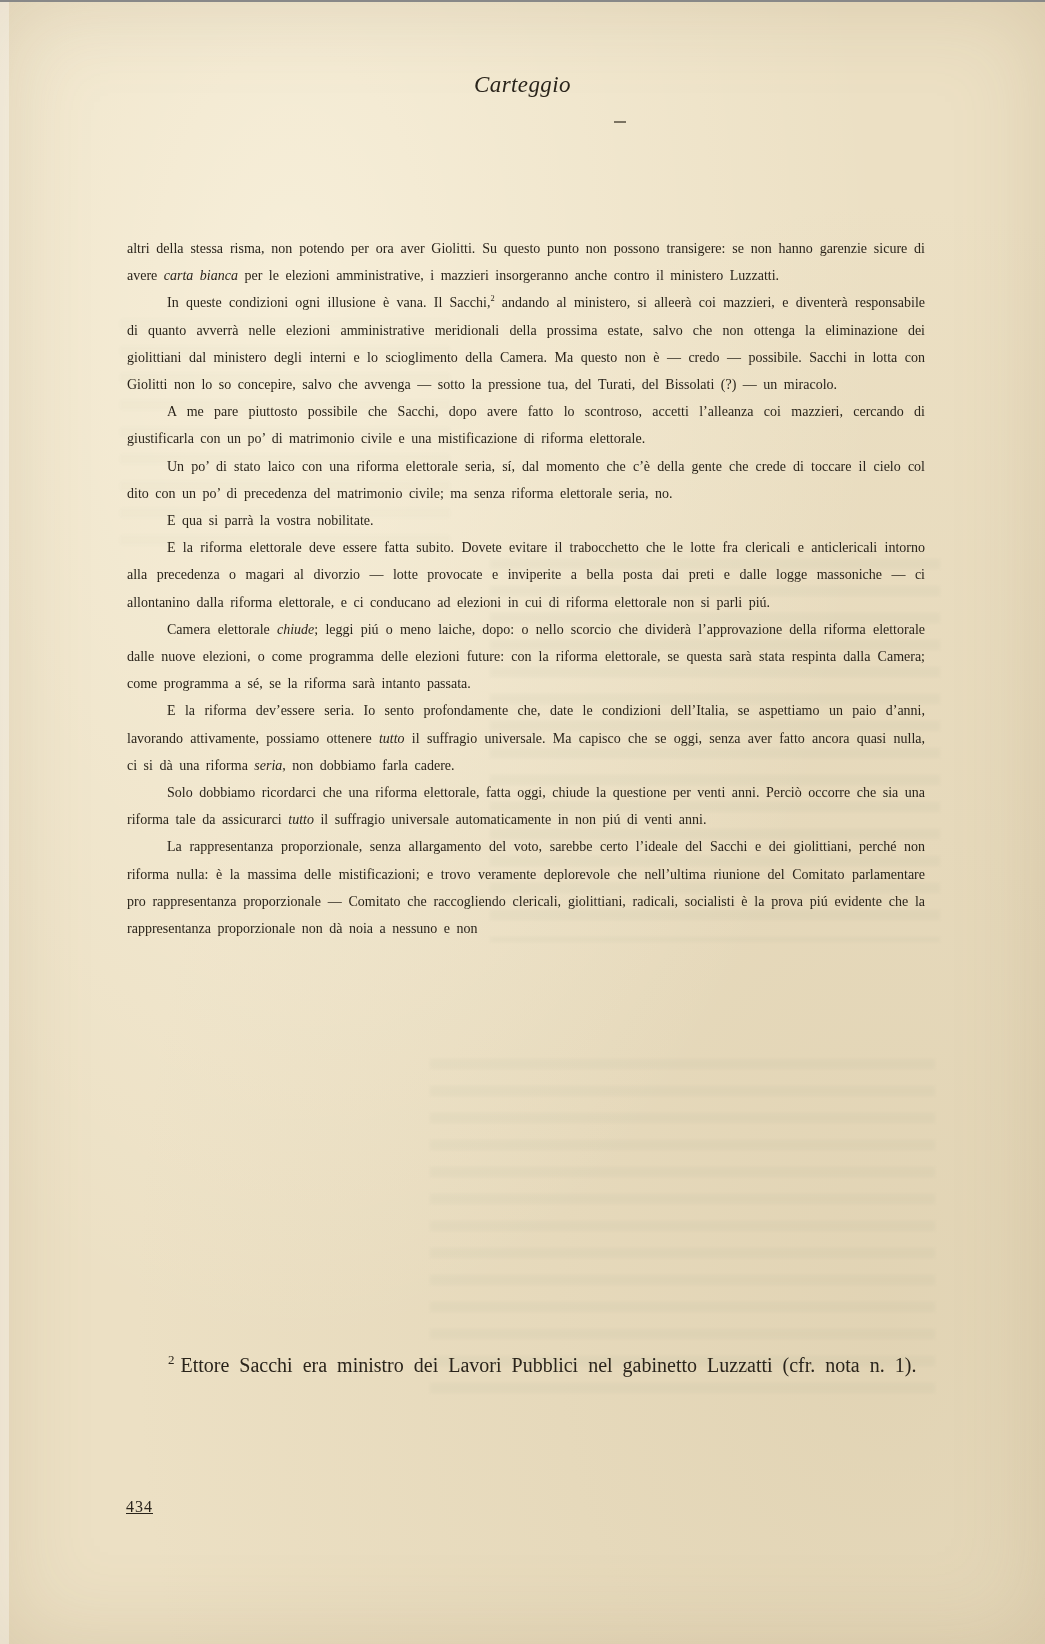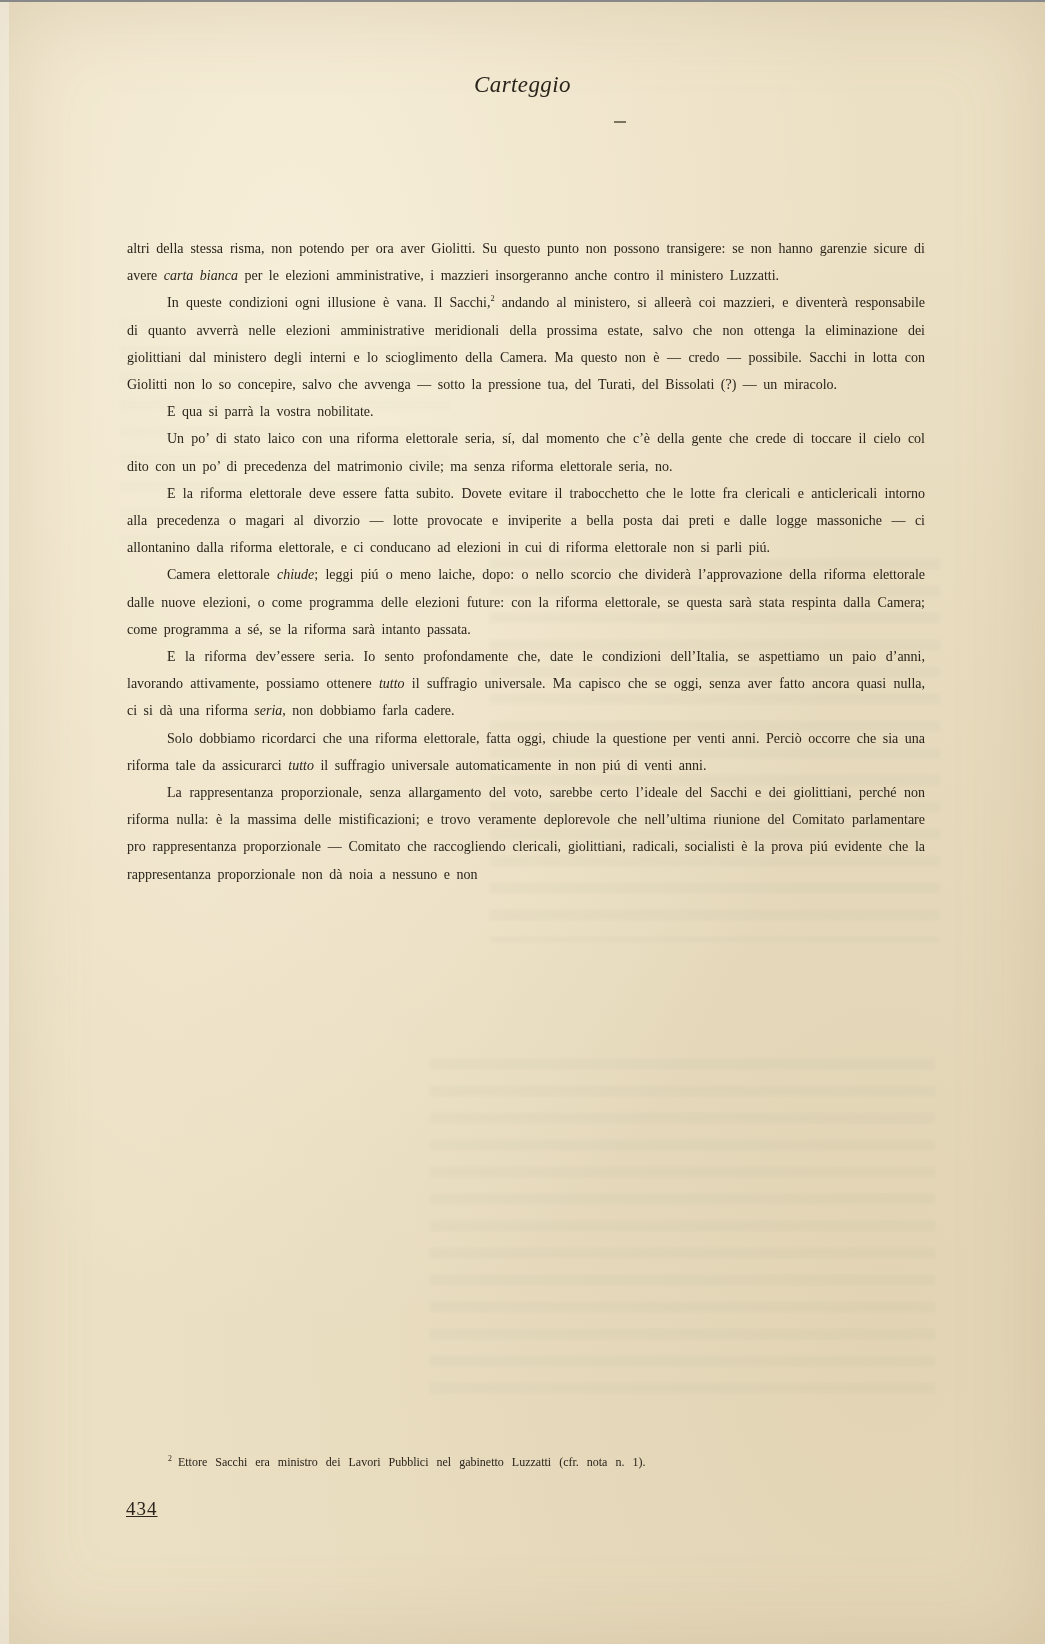--- a/index.html
+++ b/index.html
@@ -64,38 +64,38 @@
   .para { margin: 0; }
   .para.indent { text-indent: 40px; }
   .it { font-style: italic; }
   sup.fn-ref {
     font-size: 0.6em;
     vertical-align: super;
     line-height: 0;
   }
   .footnote {
     position: absolute;
-    top: 1449px; left: 128px;
+    top: 1352px; left: 128px;
     width: 806px;
-    font-size: 12px;
+    font-size: 20px;
     line-height: 22px;
     text-align: justify;
     word-spacing: 5px;
   }
   .footnote sup.fn-mark {
     font-size: 0.65em;
     vertical-align: super;
     line-height: 0;
     margin-left: 40px;
     margin-right: 6px;
   }
   .page-number {
     position: absolute;
     top: 1496px; left: 126px;
-    font-size: 19px;
+    font-size: 16px;
     letter-spacing: 1px;
     text-decoration: underline;
   }
 </style>
 </head>
 <body>
 
 <div class="page">
 
   <div class="edge-strip"></div>
@@ -105,24 +105,25 @@
 
   <div class="running-head">Carteggio</div>
   <div class="head-dash"></div>
 
   <div class="body-text">
 
     <p class="para"><span>altri della stessa risma, non potendo per ora aver Giolitti. Su questo punto non possono transigere: se non hanno garenzie sicure di avere </span><span class="it">carta bianca</span><span> per le elezioni amministrative, i mazzieri insorgeranno anche contro il ministero Luzzatti.</span></p>
 
     <p class="para indent"><span>In queste condizioni ogni illusione è vana. Il Sacchi,</span><sup class="fn-ref">2</sup><span> andando al ministero, si alleerà coi mazzieri, e diventerà responsabile di quanto avverrà nelle elezioni amministrative meridionali della prossima estate, salvo che non ottenga la eliminazione dei giolittiani dal ministero degli interni e lo scioglimento della Camera. Ma questo non è — credo — possibile. Sacchi in lotta con Giolitti non lo so concepire, salvo che avvenga — sotto la pressione tua, del Turati, del Bissolati (?) — un miracolo.</span></p>
 
+    <p class="para indent"><span>A me pare piuttosto possibile che Sacchi, dopo avere fatto lo scontroso, accetti l’alleanza coi mazzieri, cercando di giustificarla con un po’ di matrimonio civile e una mistificazione di riforma elettorale.</span></p>
+
+    <p class="para indent"><span>Un po’ di stato laico con una riforma elettorale seria, sí, dal momento che c’è della gente che crede di toccare il cielo col dito con un po’ di precedenza del matrimonio civile; ma senza riforma elettorale seria, no.</span></p>
 
     <p class="para indent"><span>E qua si parrà la vostra nobilitate.</span></p>
-
-    <p class="para indent"><span>Un po’ di stato laico con una riforma elettorale seria, sí, dal momento che c’è della gente che crede di toccare il cielo col dito con un po’ di precedenza del matrimonio civile; ma senza riforma elettorale seria, no.</span></p>
 
     <p class="para indent"><span>E la riforma elettorale deve essere fatta subito. Dovete evitare il trabocchetto che le lotte fra clericali e anticlericali intorno alla precedenza o magari al divorzio — lotte provocate e inviperite a bella posta dai preti e dalle logge massoniche — ci allontanino dalla riforma elettorale, e ci conducano ad elezioni in cui di riforma elettorale non si parli piú.</span></p>
 
     <p class="para indent"><span>Camera elettorale </span><span class="it">chiude</span><span>; leggi piú o meno laiche, dopo: o nello scorcio che dividerà l’approvazione della riforma elettorale dalle nuove elezioni, o come programma delle elezioni future: con la riforma elettorale, se questa sarà stata respinta dalla Camera; come programma a sé, se la riforma sarà intanto passata.</span></p>
 
     <p class="para indent"><span>E la riforma dev’essere seria. Io sento profondamente che, date le condizioni dell’Italia, se aspettiamo un paio d’anni, lavorando attivamente, possiamo ottenere </span><span class="it">tutto</span><span> il suffragio universale. Ma capisco che se oggi, senza aver fatto ancora quasi nulla, ci si dà una riforma </span><span class="it">seria</span><span>, non dobbiamo farla cadere.</span></p>
 
     <p class="para indent"><span>Solo dobbiamo ricordarci che una riforma elettorale, fatta oggi, chiude la questione per venti anni. Perciò occorre che sia una riforma tale da assicurarci </span><span class="it">tutto</span><span> il suffragio universale automaticamente in non piú di venti anni.</span></p>
 
     <p class="para indent"><span>La rappresentanza proporzionale, senza allargamento del voto, sarebbe certo l’ideale del Sacchi e dei giolittiani, perché non riforma nulla: è la massima delle mistificazioni; e trovo veramente deplorevole che nell’ultima riunione del Comitato parlamentare pro rappresentanza proporzionale — Comitato che raccogliendo clericali, giolittiani, radicali, socialisti è la prova piú evidente che la rappresentanza proporzionale non dà noia a nessuno e non</span></p>

